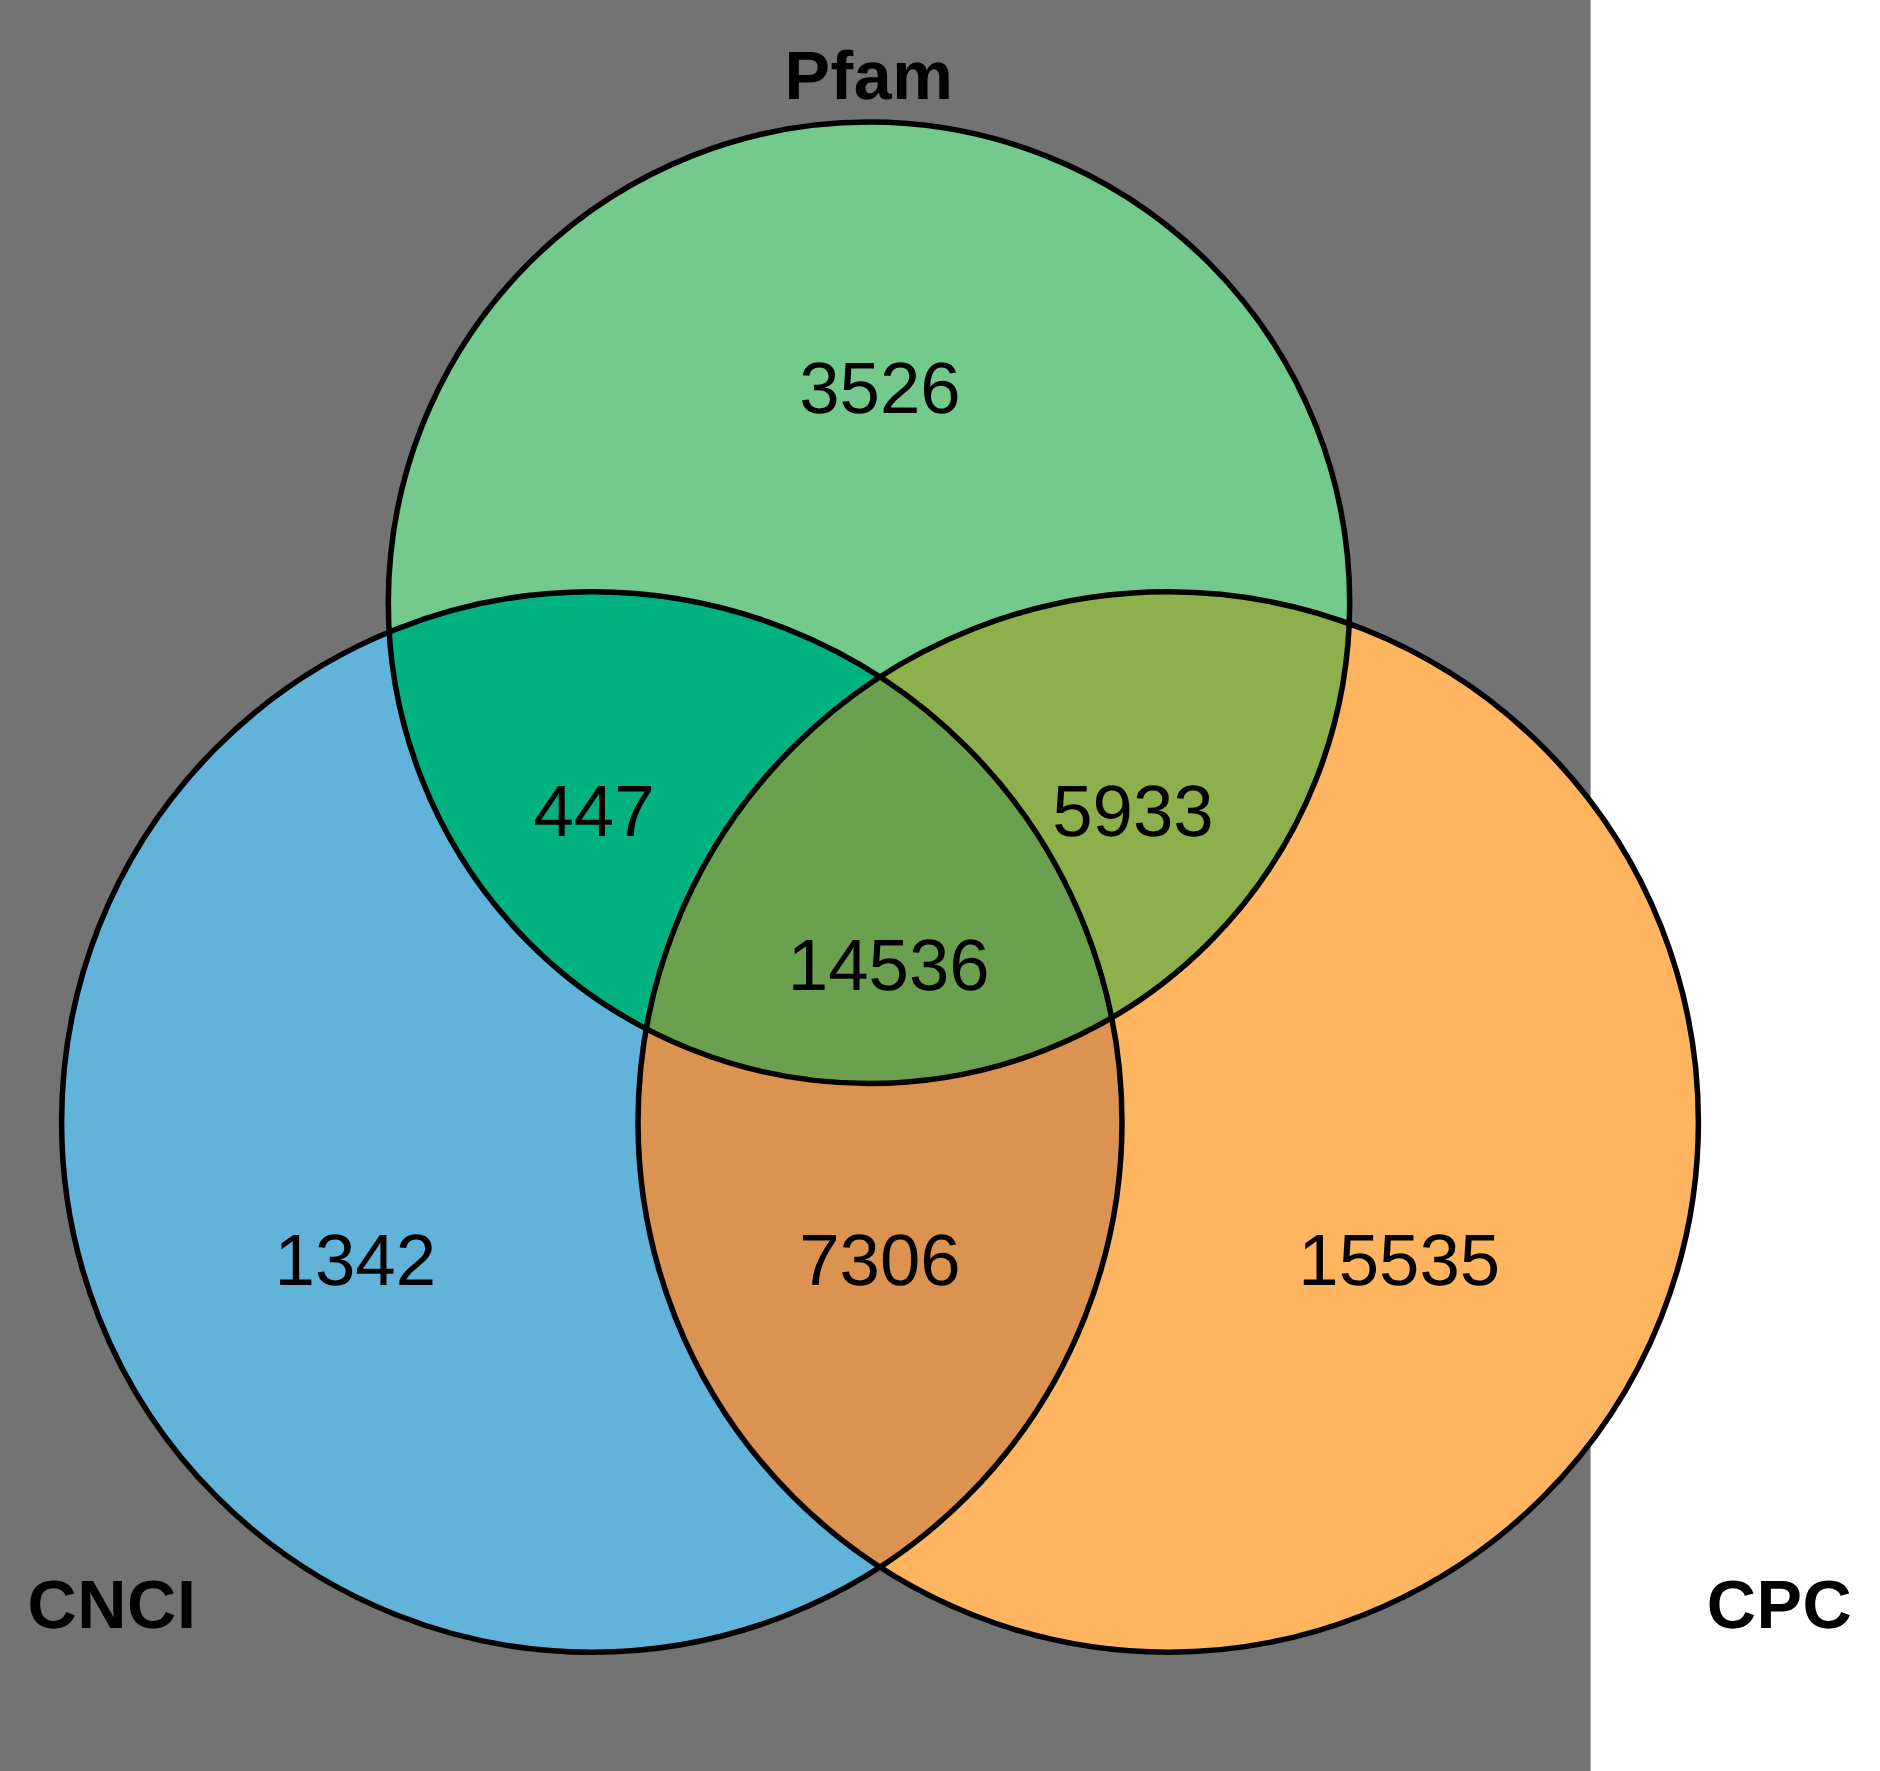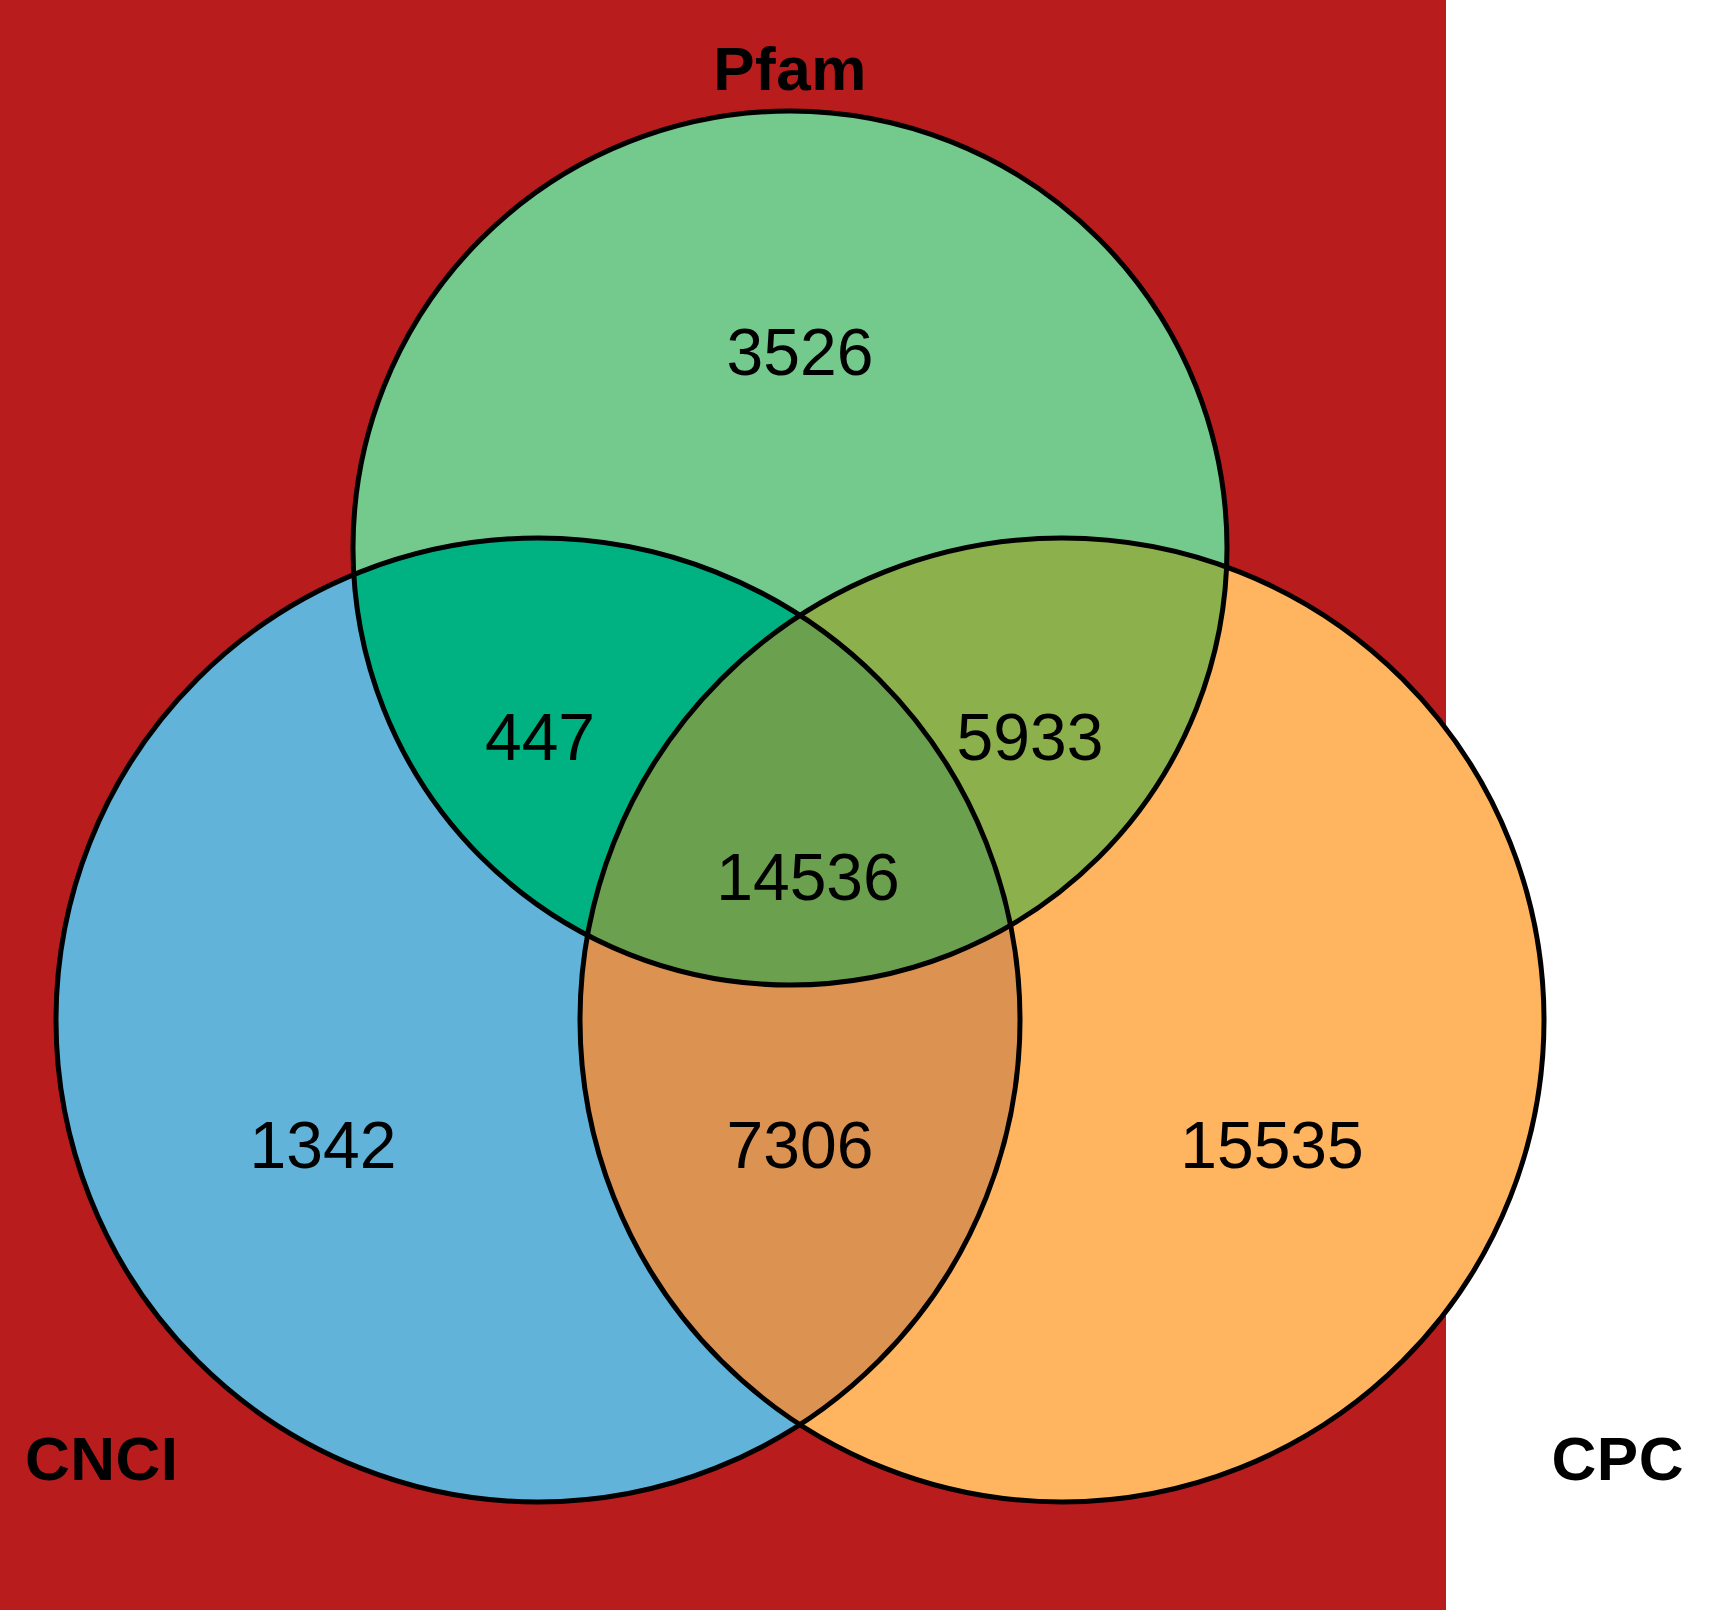--- a/index.html
+++ b/index.html
@@ -10,21 +10,21 @@
   body {
     width: 1709px;
     height: 1610px;
     font-family: "Liberation Sans", sans-serif;
     overflow: hidden;
   }
   #venn-root {
     position: relative;
     width: 1446px;
     height: 1610px;
-    background: #b91c1c;
+    background: #737373;
     text-decoration: underline;
   }
   #venn-svg {
     position: absolute;
     top: 0;
     left: 0;
     width: 1709px;
     height: 1610px;
     display: block;
   }

